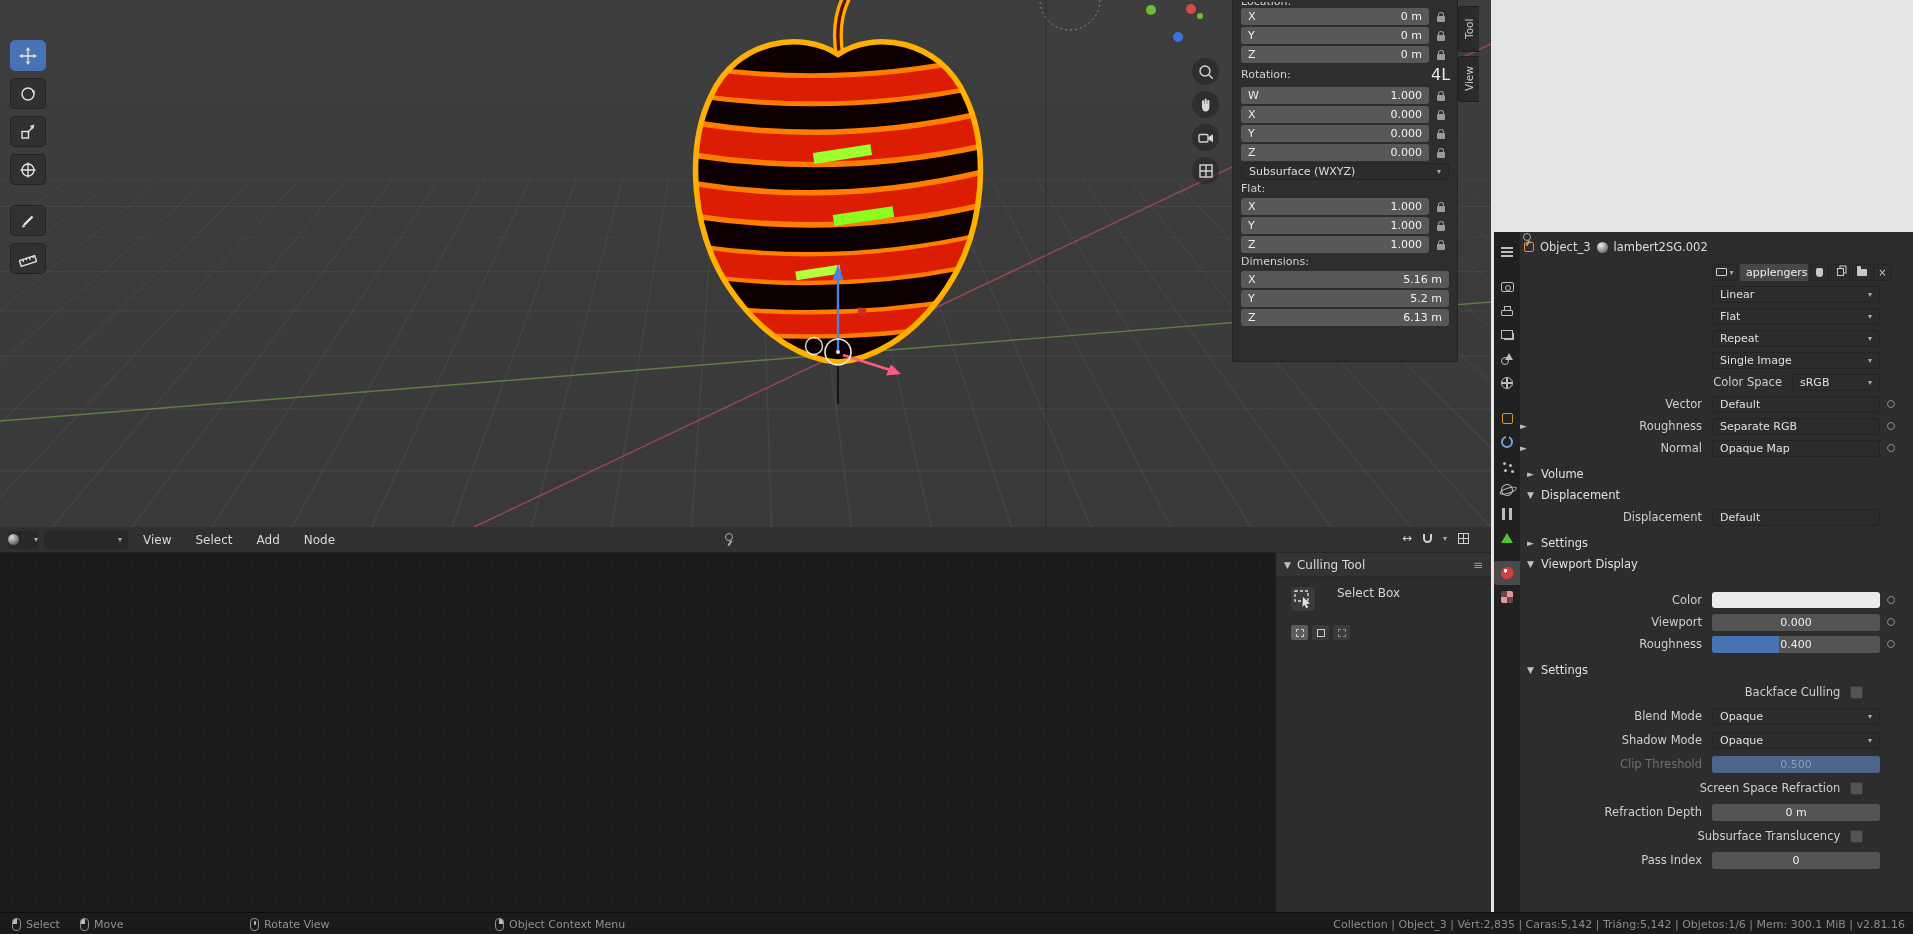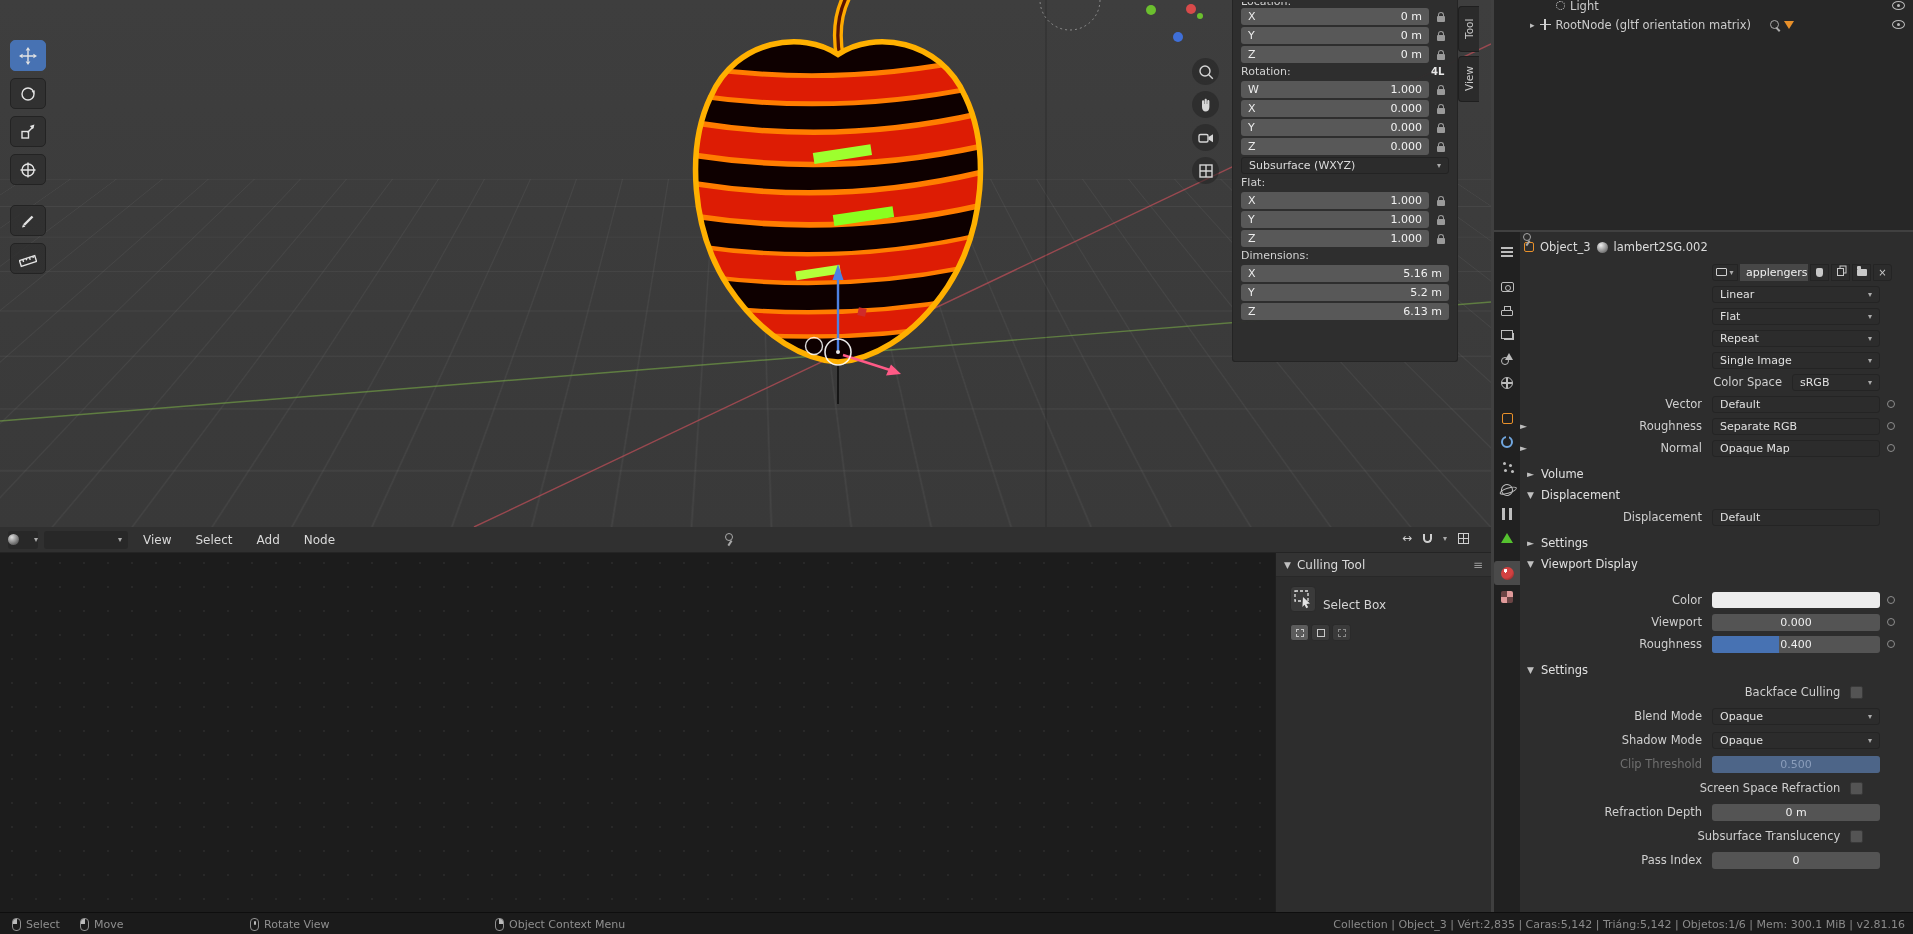--- a/index.html
+++ b/index.html
@@ -1,19 +1,19 @@
 <!DOCTYPE html>
 <html><head>
 <meta charset="utf-8">
 <style>
   *{margin:0;padding:0;box-sizing:border-box}
   html,body{width:1913px;height:934px;overflow:hidden;background:#161616;
     font-family:"DejaVu Sans","Liberation Sans",sans-serif;font-size:12px;color:#c8c8c8}
   .abs{position:absolute}
-  #root{position:relative;width:1913px;height:934px;background:#404040}
+  #root{position:relative;width:1913px;height:934px;background:#e5e5e5}
 
   
   #viewport{left:0;top:0;width:1491px;height:527px;background:linear-gradient(#3e3e3e,#393939);overflow:hidden}
   #floorgrid{left:-20%;right:-20%;top:34%;height:150%;
     background-image:repeating-linear-gradient(to right,rgba(255,255,255,.05) 0 1px,transparent 1px 46px),
                      repeating-linear-gradient(to bottom,rgba(255,255,255,.05) 0 1px,transparent 1px 46px);
     transform:perspective(700px) rotateX(56deg);transform-origin:50% 0}
   
   #vp-toolbar{left:10px;top:40px;display:flex;flex-direction:column;gap:7px}
   .tbtn{width:36px;height:31px;background:#2e2e2ecc;border:1px solid #232323;border-radius:5px;
@@ -35,21 +35,21 @@
   .np-row{display:flex;align-items:center;gap:3px;margin-bottom:2px}
   .np-field{flex:1;height:17px;background:#585858;border-radius:3px;display:flex;align-items:center;
     padding:0 7px;font-size:11px;color:#f2f2f2}
   .np-field .ax{color:#ececec}
   .np-field .vv{margin-left:auto}
   .lockbtn{width:17px;height:17px;display:flex;align-items:center;justify-content:center}
   .lock{width:8px;height:6px;background:#9a9a9a;border-radius:1px;position:relative;margin-top:4px}
   .lock:before{content:"";position:absolute;left:1px;top:-4px;width:4px;height:4px;
     border:1.3px solid #9a9a9a;border-bottom:none;border-radius:3px 3px 0 0}
   .np-sec{display:flex;align-items:center;color:#d2d2d2;font-size:11px;margin:0 0 3px 0}
-  .np-badge{margin-left:auto;color:#e8e8e8;font-weight:bold;font-size:10px;width:18px;}
+  .np-badge{margin-left:auto;color:#e8e8e8;font-weight:normal;font-size:16px;width:18px;text-align:center}
   .np-dd{height:17px;background:#2c2c2c;border:1px solid #232323;border-radius:3px;display:flex;
     align-items:center;padding:0 7px;font-size:11px;color:#dcdcdc;margin-bottom:2px}
   .chev{margin-left:auto;font-size:8px;color:#ababab}
   .vtab{position:absolute;left:1458px;width:21px;background:#2b2b2b;border:1px solid #1f1f1f;border-left:none;
     border-radius:0 4px 4px 0;color:#c9c9c9;font-size:10.5px;writing-mode:vertical-rl;transform:rotate(180deg);
     display:flex;align-items:center;justify-content:center}
 
   
   #node-editor{left:0;top:527px;width:1491px;height:385px;background:#1c1c1c;
     background-image:radial-gradient(rgba(255,255,255,.05) 1px,transparent 1.4px);background-size:24px 24px;overflow:hidden}
@@ -67,21 +67,21 @@
   .magnet{width:9px;height:9px;border:2px solid #cfcfcf;border-top:none;border-radius:0 0 6px 6px}
   .minigrid{width:11px;height:11px;border:1.2px solid #cfcfcf;
     background:linear-gradient(transparent 45%,#cfcfcf 45% 55%,transparent 55%),
                linear-gradient(90deg,transparent 45%,#cfcfcf 45% 55%,transparent 55%)}
 
   
   #tool-region{left:1275px;top:26px;width:216px;height:359px;background:#2d2d2d;border-left:1px solid #1f1f1f}
   #tool-header{height:24px;background:#333;display:flex;align-items:center;padding:0 8px;
     font-size:12px;color:#dadada;gap:6px;border-bottom:1px solid #282828}
   .tri{font-size:9px;color:#c0c0c0}
-  #tool-row{display:flex;align-items:flex-end;gap:7px;margin:9px 0 0 14px}
+  #tool-row{display:flex;align-items:flex-start;gap:21px;margin:9px 0 0 14px}
   .toolicon{width:26px;height:26px;background:#3a3a3a;border:1px solid #2a2a2a;border-radius:4px;
     display:flex;align-items:center;justify-content:center}
   .toolicon svg{stroke:#e2e2e2;fill:none;stroke-width:1.3}
   .toolicon svg .f{fill:#e2e2e2;stroke:none}
   #tool-toggles{display:flex;gap:2px;margin:12px 0 0 14px}
   .tgl{width:19px;height:17px;background:#3a3a3a;border:1px solid #2a2a2a;border-radius:3px;
     display:flex;align-items:center;justify-content:center}
   .tgl.on{background:#5c5c5c}
   .tglsq{width:8px;height:8px;border:1.2px dashed #c9c9c9}
 
@@ -495,35 +495,20 @@
         <div class="tgl">
             <span class="tglsq" style="border-style:solid"></span>
           </div>
         <div class="tgl">
             <span class="tglsq" style="border-color:#8a8a8a"></span>
           </div>
       </div>
     </div>
   </div>
 
-  <div id="outliner" class="abs">
-    <div class="ol-row" style="margin-top:-4px;padding-left:62px">
-      <span class="bulb"></span>
-      <span>Light</span>
-      <span class="eye" style="position:absolute;left:398px"></span>
-    </div>
-    <div class="ol-row" style="padding-left:36px">
-      <span class="tri" style="font-size:9px">▸</span>
-      <span class="axcross"></span>
-      <span>RootNode (gltf orientation matrix)</span>
-      <span class="mini-tool" style="margin-left:14px"></span>
-      <span class="tri-badge"></span>
-      <span class="eye" style="position:absolute;left:398px"></span>
-    </div>
-  </div>
 
   <div id="properties" class="abs">
     <div id="ptabs">
       <div class="ptab">
           <span class="tprops"></span>
         </div>
       <div class="pgap"></div>
       <div class="ptab">
           <span class="tcam"></span>
         </div>

